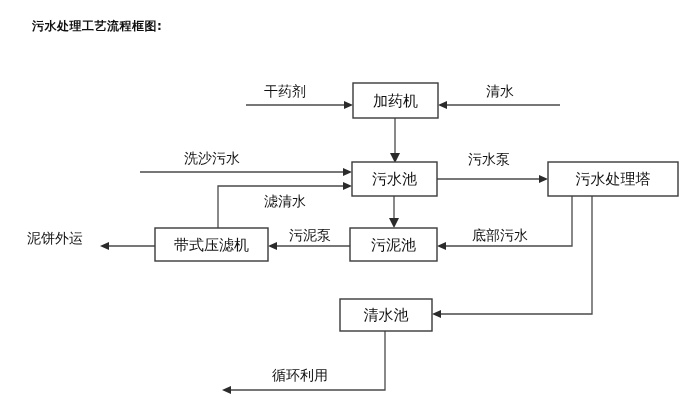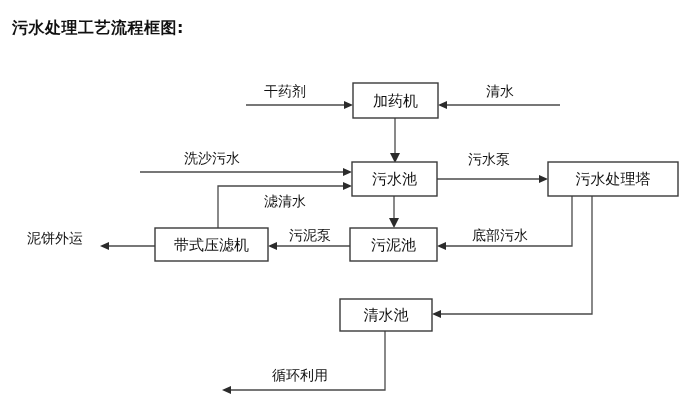--- a/index.html
+++ b/index.html
@@ -11,23 +11,23 @@
   body {
     width: 700px;
     height: 420px;
     position: relative;
     overflow: hidden;
     font-family: "DejaVu Sans", "Liberation Sans", sans-serif;
     color: #1a1a1a;
   }
   #page-title {
     position: absolute;
-    left: 12px;
+    left: 32px;
     top: 18px;
-    font-size: 16px;
+    font-size: 12px;
     font-weight: bold;
     letter-spacing: 0.5px;
     white-space: nowrap;
     color: #111111;
   }
   #flow-canvas {
     position: absolute;
     left: 0;
     top: 0;
     width: 700px;

